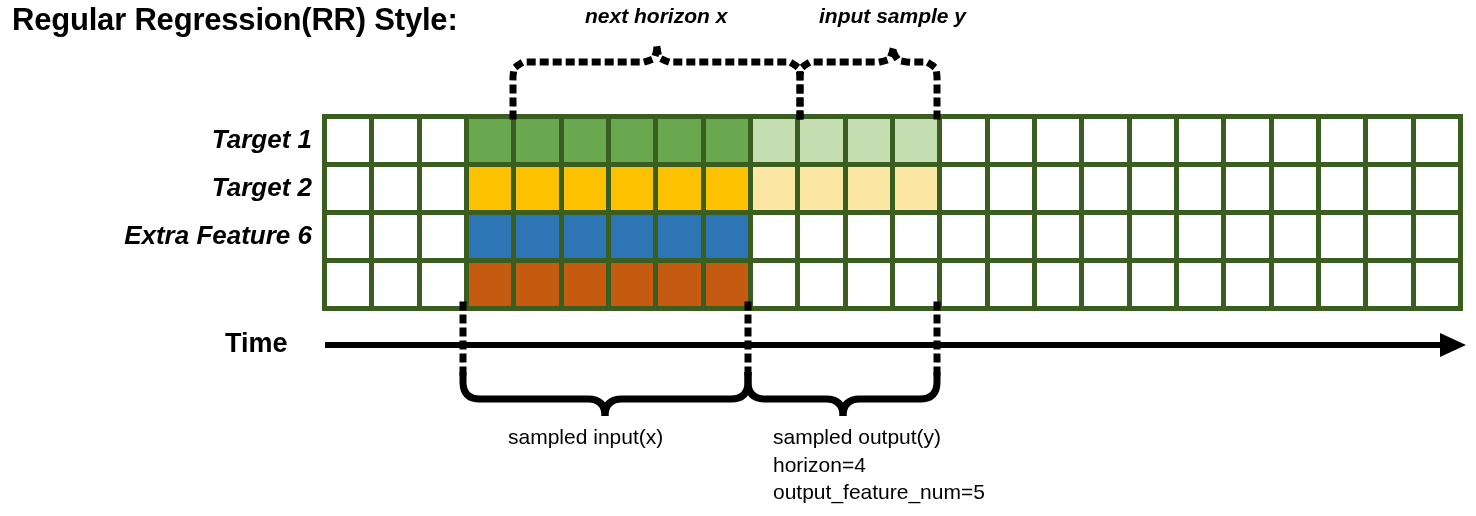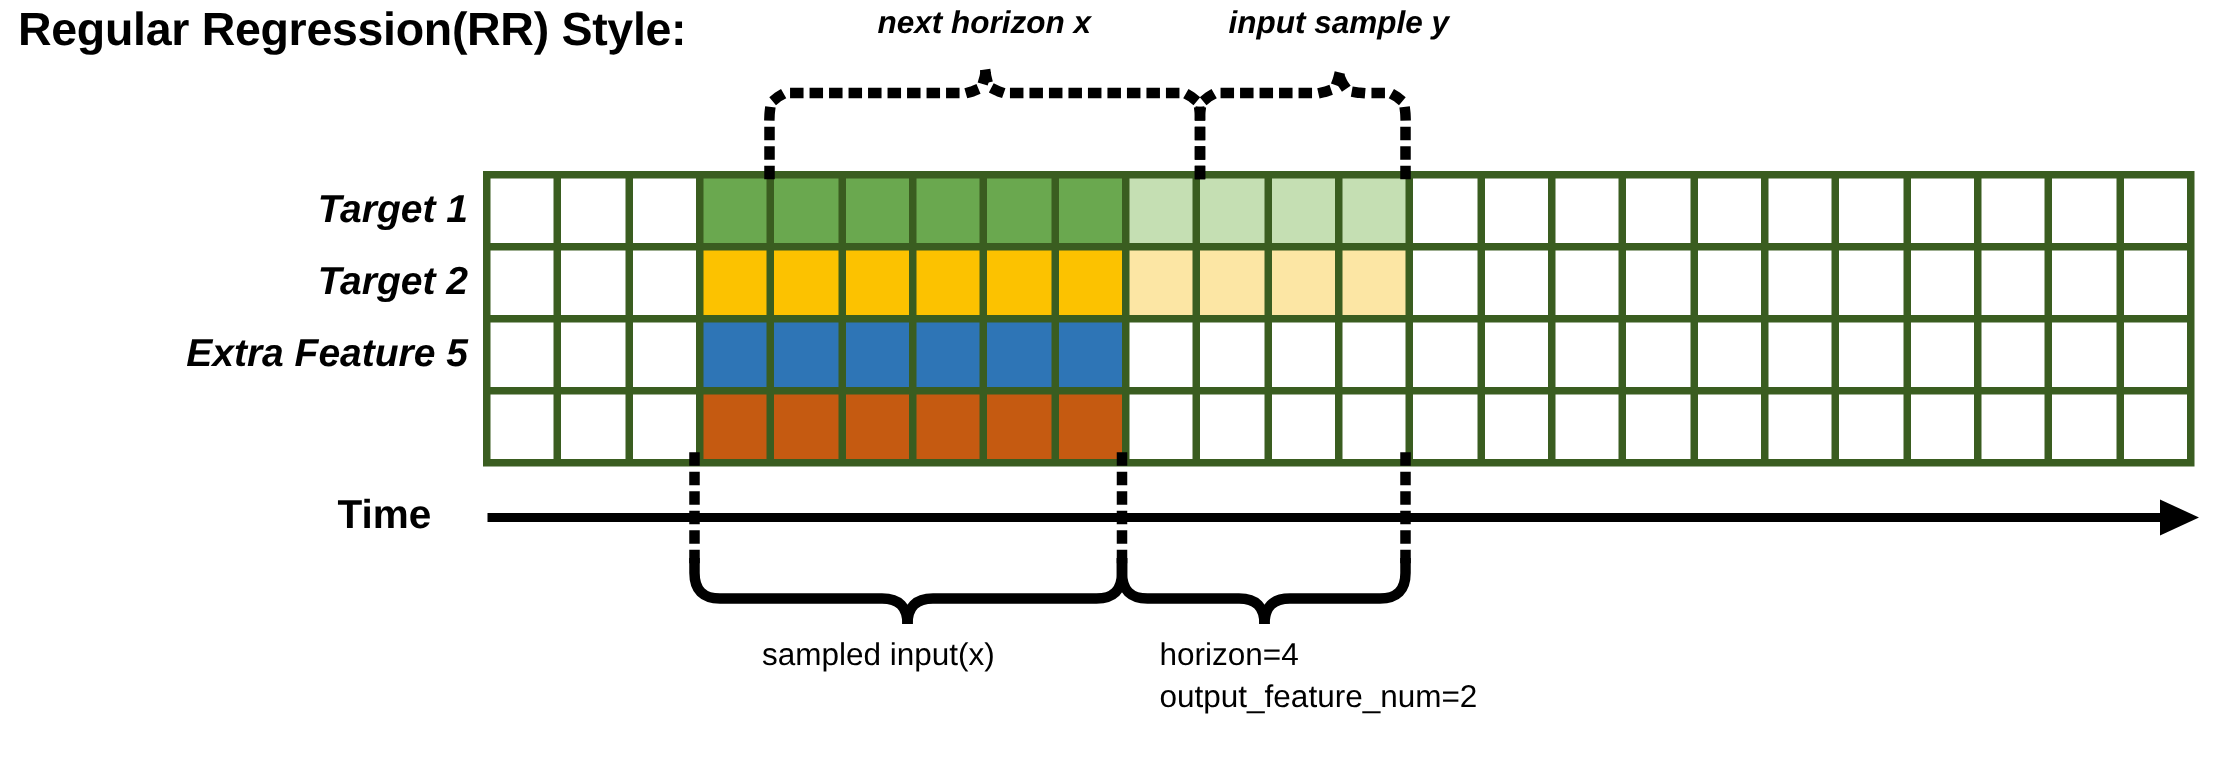--- a/index.html
+++ b/index.html
@@ -124,21 +124,21 @@
 
 <div id="stage">
 
   <div id="diagram-title">Regular Regression(RR) Style:</div>
 
   <div class="brace-label" id="label-next-sample-x">next horizon x</div>
   <div class="brace-label" id="label-next-sample-y">input sample y</div>
 
   <div class="row-label" id="row-label-0" style="top: 125.5px;">Target 1</div>
   <div class="row-label" id="row-label-1" style="top: 173.5px;">Target 2</div>
-  <div class="row-label" id="row-label-2" style="top: 221.5px;">Extra Feature 5</div>
+  <div class="row-label" id="row-label-2" style="top: 221.5px;">Extra Feature 6</div>
 
   <div id="grid" style="background: rgb(58, 93, 32);">
       <div class="cell" style="background: rgb(255, 255, 255);"></div>
       <div class="cell" style="background: rgb(255, 255, 255);"></div>
       <div class="cell" style="background: rgb(255, 255, 255);"></div>
       <div class="cell" style="background: rgb(106, 168, 79);"></div>
       <div class="cell" style="background: rgb(106, 168, 79);"></div>
       <div class="cell" style="background: rgb(106, 168, 79);"></div>
       <div class="cell" style="background: rgb(106, 168, 79);"></div>
       <div class="cell" style="background: rgb(106, 168, 79);"></div>
@@ -263,17 +263,18 @@
       <path d="M 748 372 L 748 382 Q 748 399 765 399 L 826 399 Q 843 399 843 416"></path>
       <path d="M 937 372 L 937 382 Q 937 399 920 399 L 860 399 Q 843 399 843 416"></path>
     </g>
   </svg>
 
   <div class="caption" id="caption-input">
     <div>sampled input(x)</div>
   </div>
 
   <div class="caption" id="caption-output">
+    <div>sampled output(y)</div>
     <div>horizon=4</div>
-    <div>output_feature_num=2</div>
+    <div>output_feature_num=5</div>
   </div>
 
 </div>
 
 </body></html>

